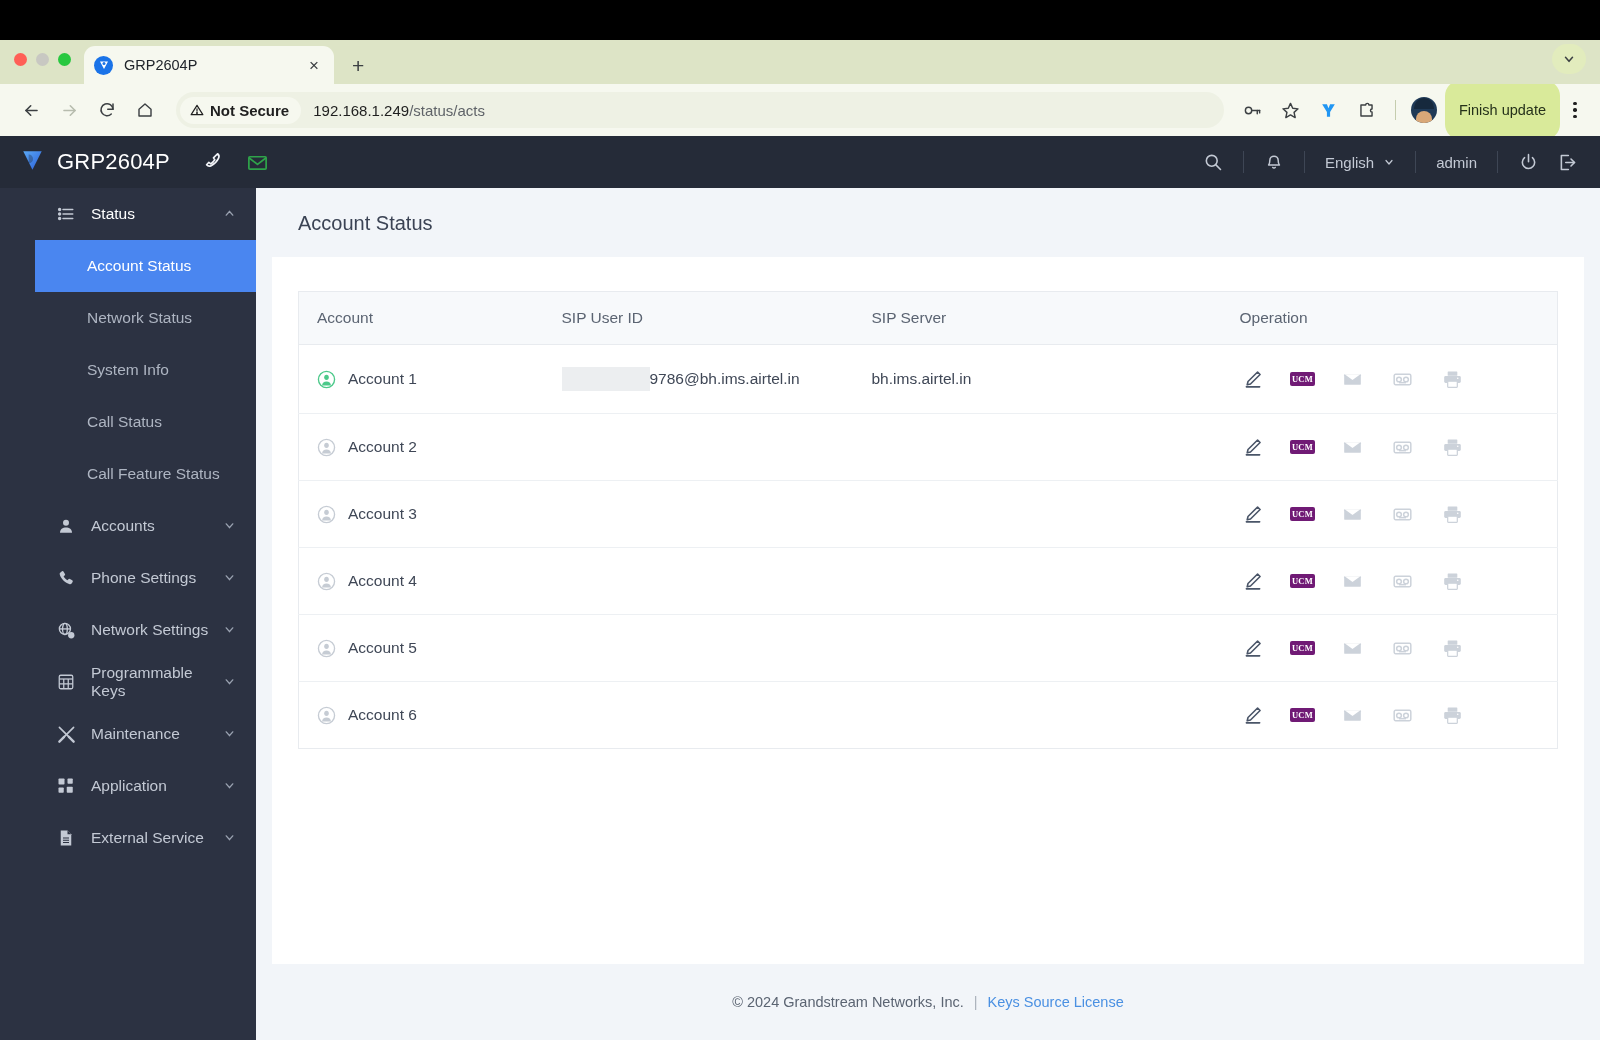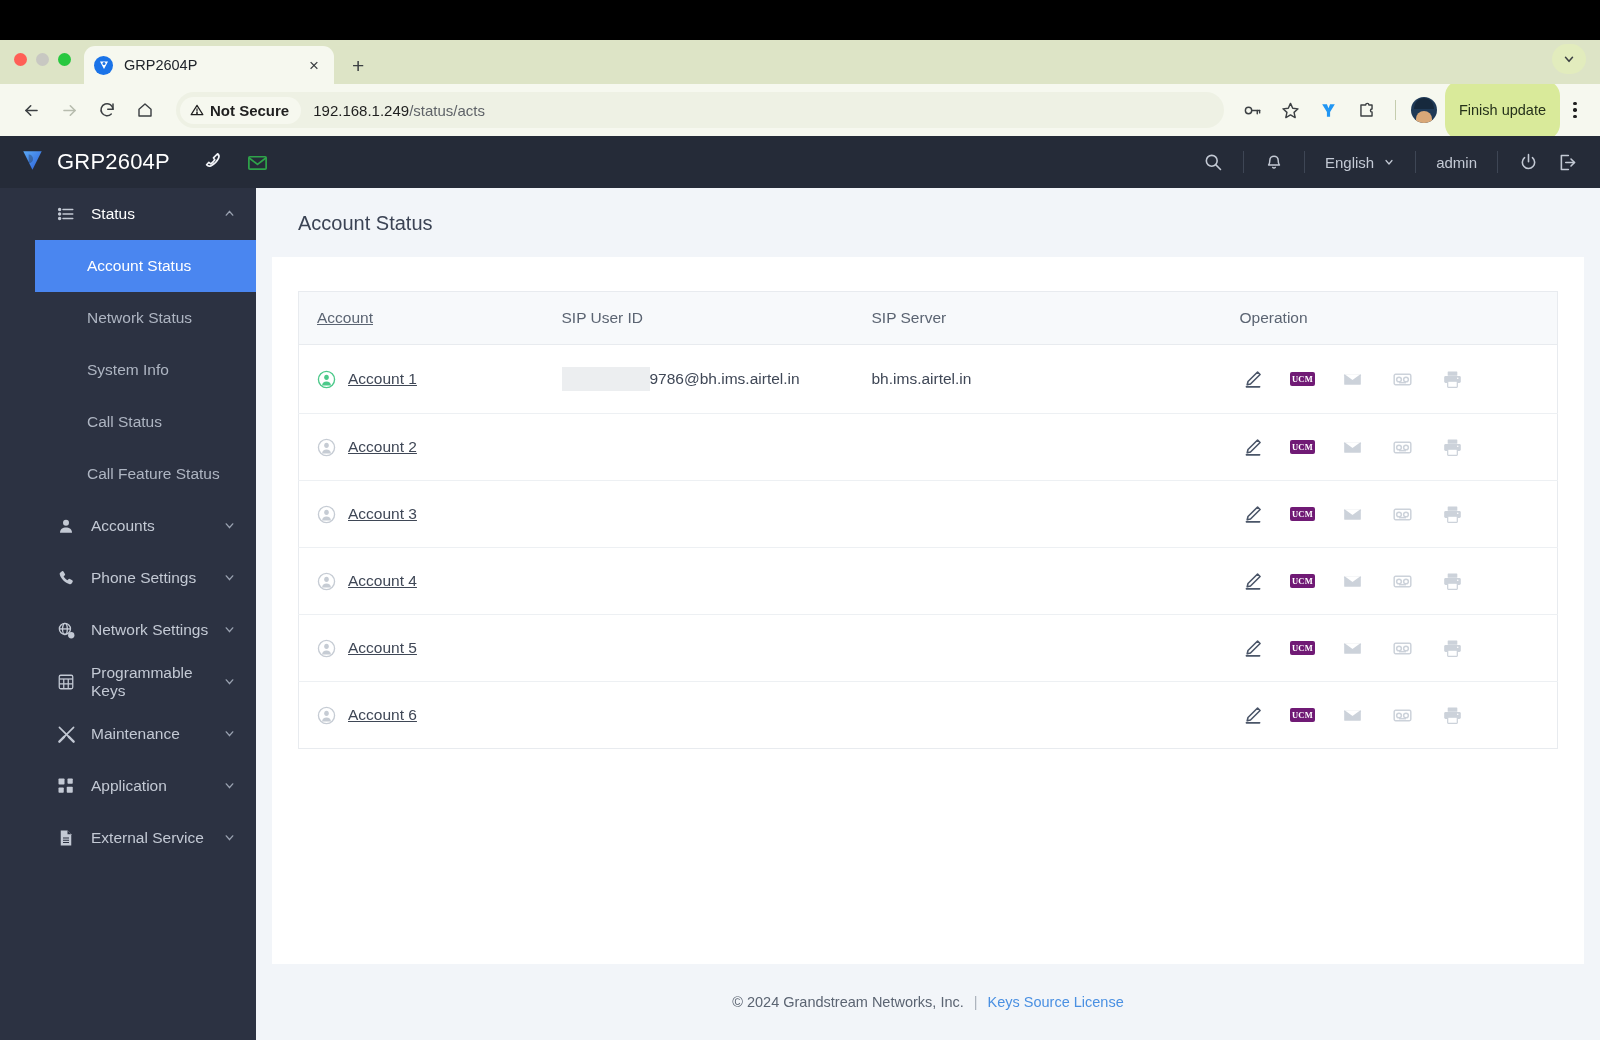--- a/index.html
+++ b/index.html
@@ -137,21 +137,21 @@
   .tbl thead th {
     background:#f7f9fb; text-align:left; font-weight: normal;
     font-size: 15.5px; color:#5b6472; padding: 17px 0 17px 18px;
     border-bottom: 1px solid #e8ebef;
   }
   .tbl tbody td {
     padding: 22px 0 22px 18px; font-size: 15.5px; color:#3f4756;
     border-bottom: 1px solid #edf0f3; background:#fff;
   }
   .tbl tbody tr:last-child td { border-bottom: none; }
-  .col-acct { width: 245px; text-decoration: underline; }
+  .col-acct { width: 245px; }
   .col-sip  { width: 310px; }
   .col-srv  { width: 368px; }
   .acct-cell { display:flex; align-items:center; gap: 12px; }
   .sip-wrap { display:flex; align-items:center; }
   .redact { width: 88px; height: 24px; background:#eceef0; display:block; flex:none; }
   .ops { display:flex; align-items:center; gap: 28px; padding-left: 2px; }
   .op { cursor:pointer; display:flex; align-items:center; justify-content:center; width:22px; height:22px; }
   .ucm-badge {
     font-size: 8.5px; font-weight: bold; color:#fff; background:#701a75;
     border-radius: 2px; padding: 3px 2px 2px 2px; letter-spacing:.3px; line-height:1;font-family:Liberation Serif, serif;

